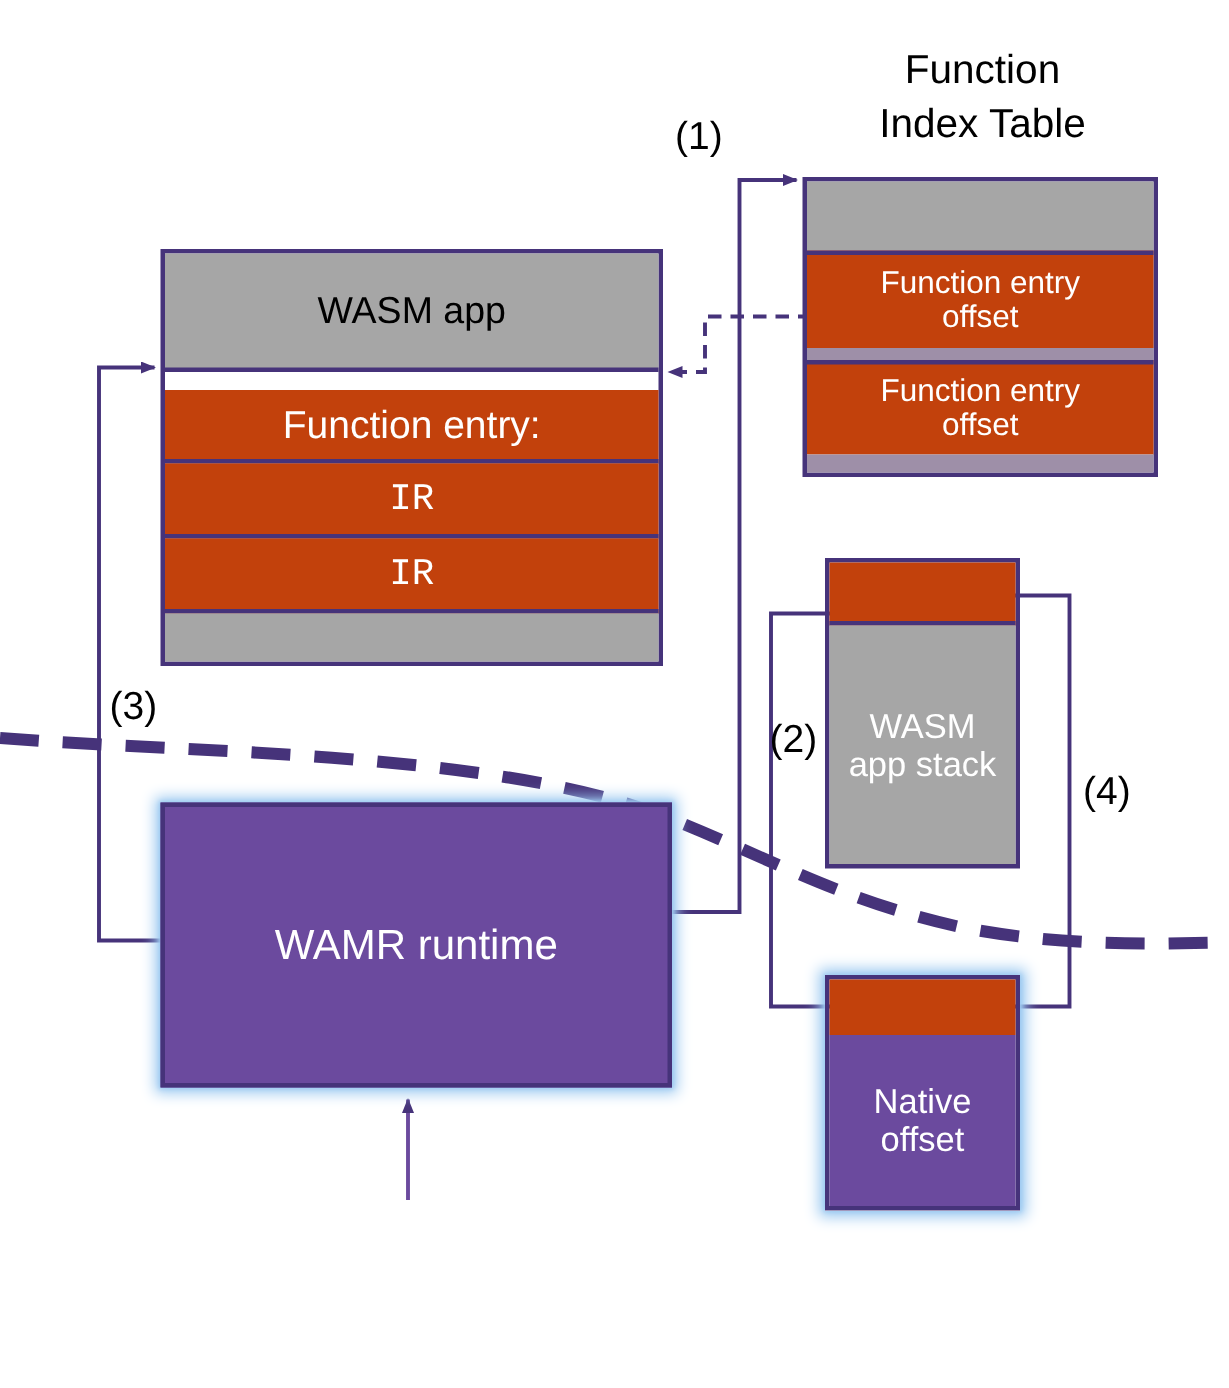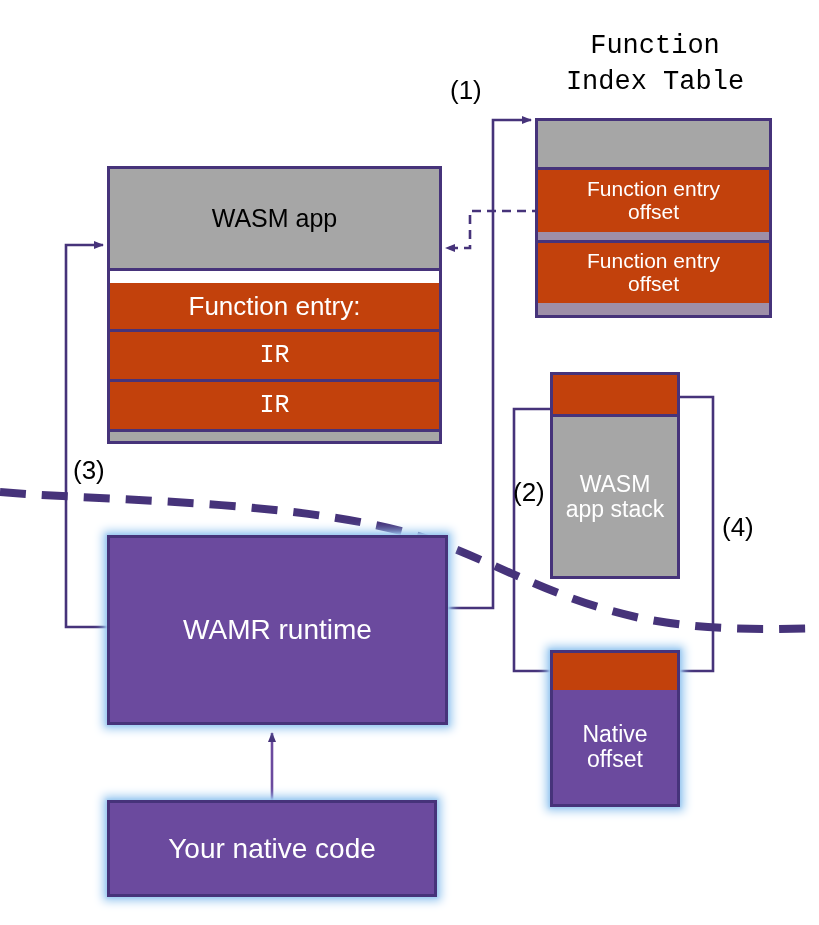--- a/index.html
+++ b/index.html
@@ -49,21 +49,21 @@
   }
 
   
   #wasm-app {
     left: 107px; top: 166px;
     width: 335px; height: 278px;
   }
   #wasm-app .band { border-bottom: 3px solid #46337A; }
   #wasm-app .band:last-child { border-bottom: none; }
   #wasm-app-title {
-    height: 102px;
+    height: 79px;
     color: #000000;
     font-size: 25px;
   }
   #wasm-app-func-entry {
     height: 49px;
     color: #ffffff;
     font-size: 26px;
     margin-top: 12px;
   }
   #wasm-app-ir-1, #wasm-app-ir-2 {
@@ -77,21 +77,20 @@
   
   #fn-index-title {
     position: absolute;
     left: 525px; top: 28px;
     width: 260px;
     text-align: center;
     font-size: 27px;
     color: #000000;
     line-height: 1.35;
     white-space: pre-line;
-    font-family: Liberation Mono, monospace;
   }
   #fn-index-table {
     left: 535px; top: 118px;
     width: 237px; height: 200px;
   }
   #fit-gray-top { height: 46px; }
   #fit-entry-1 {
     height: 65px;
     color: #ffffff;
     font-size: 21px;
@@ -237,22 +236,19 @@
   <div class="box glow" id="native-stack">
     <div class="band cyan" id="ns-cyan"></div>
     <div class="band purple" id="ns-body">Native
 offset</div>
   </div>
 
   <div class="box glow purple" id="wamr-runtime">
     <span id="wamr-runtime-label">WAMR runtime</span>
   </div>
 
-  <div class="box glow purple" id="your-native-code">
-    <span id="your-native-code-label">Your native code</span>
-  </div>
 
   <div class="step-label" id="step-1">(1)</div>
   <div class="step-label" id="step-2">(2)</div>
   <div class="step-label" id="step-3">(3)</div>
   <div class="step-label" id="step-4">(4)</div>
 
 </div>
 
 </body></html>

